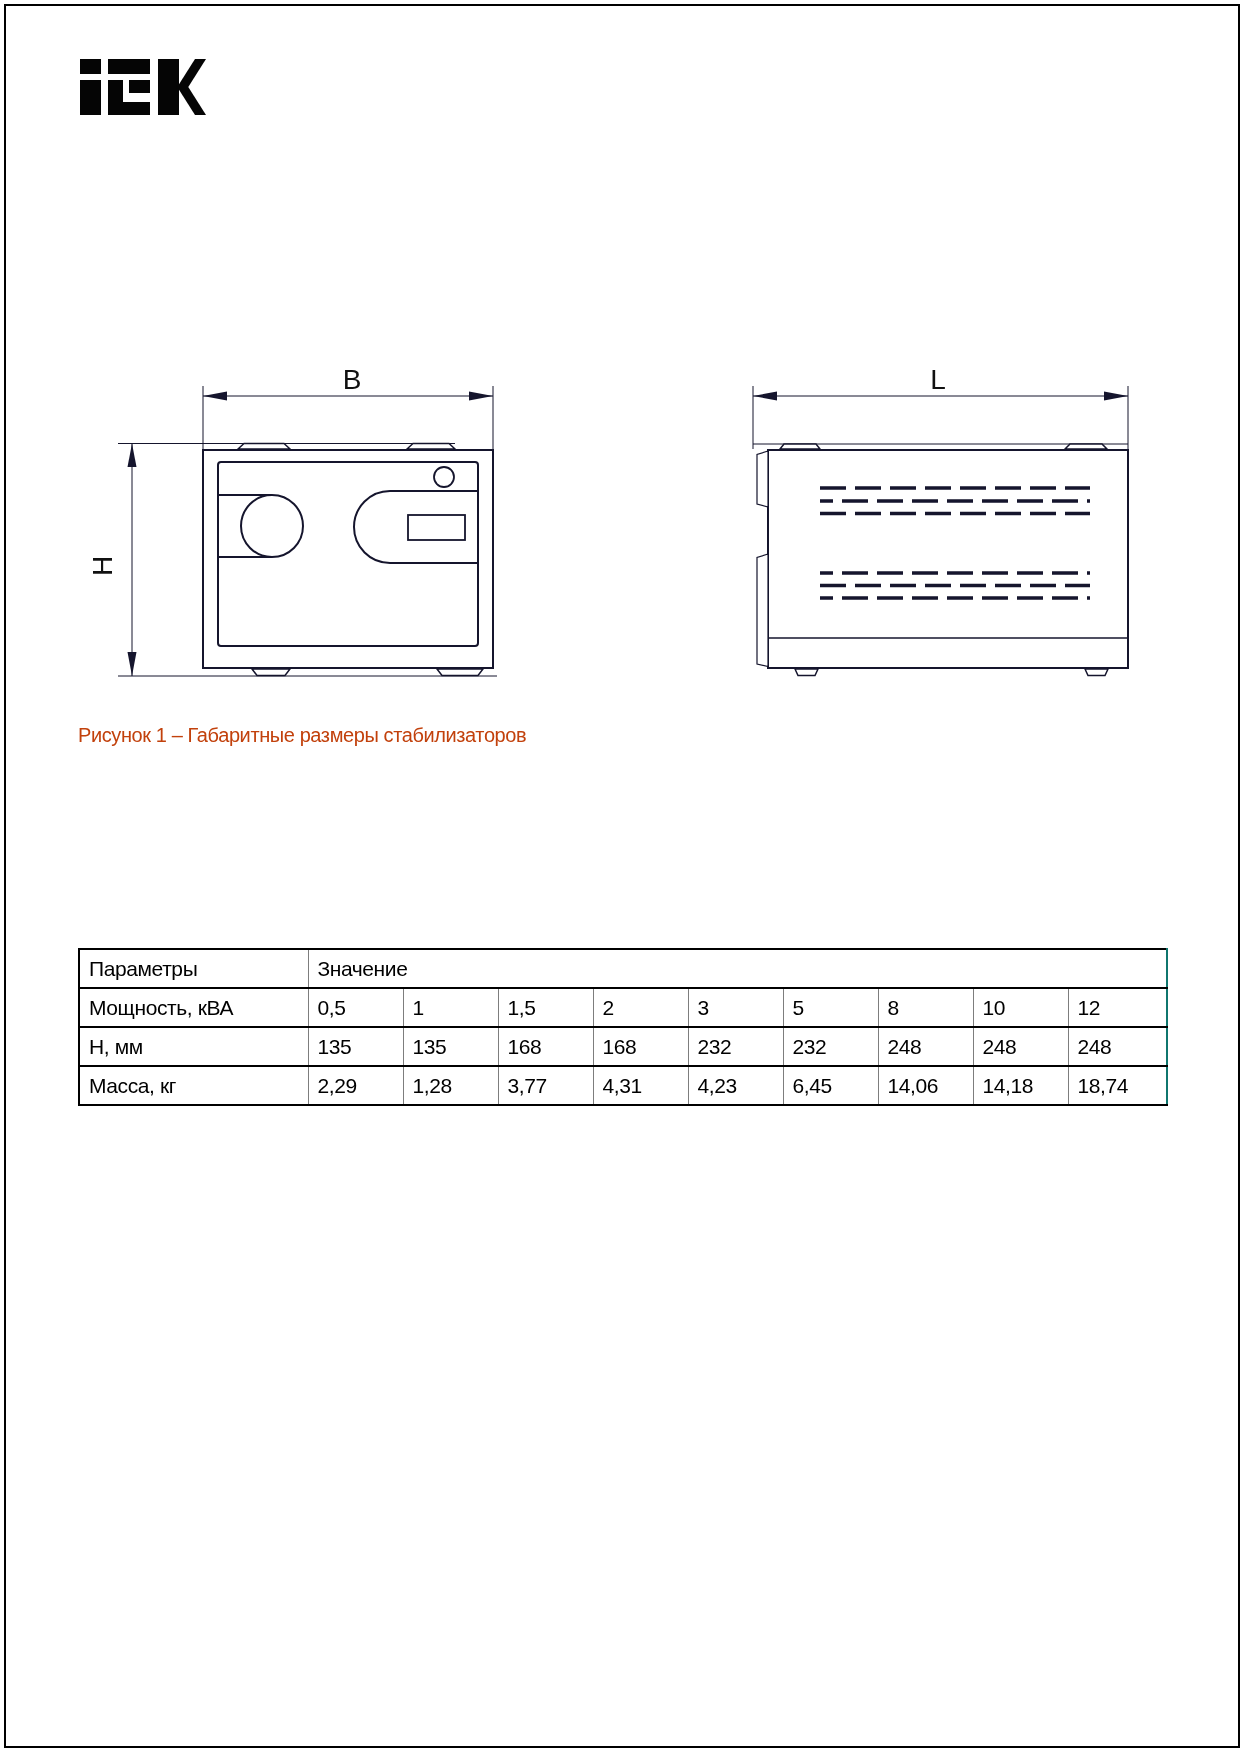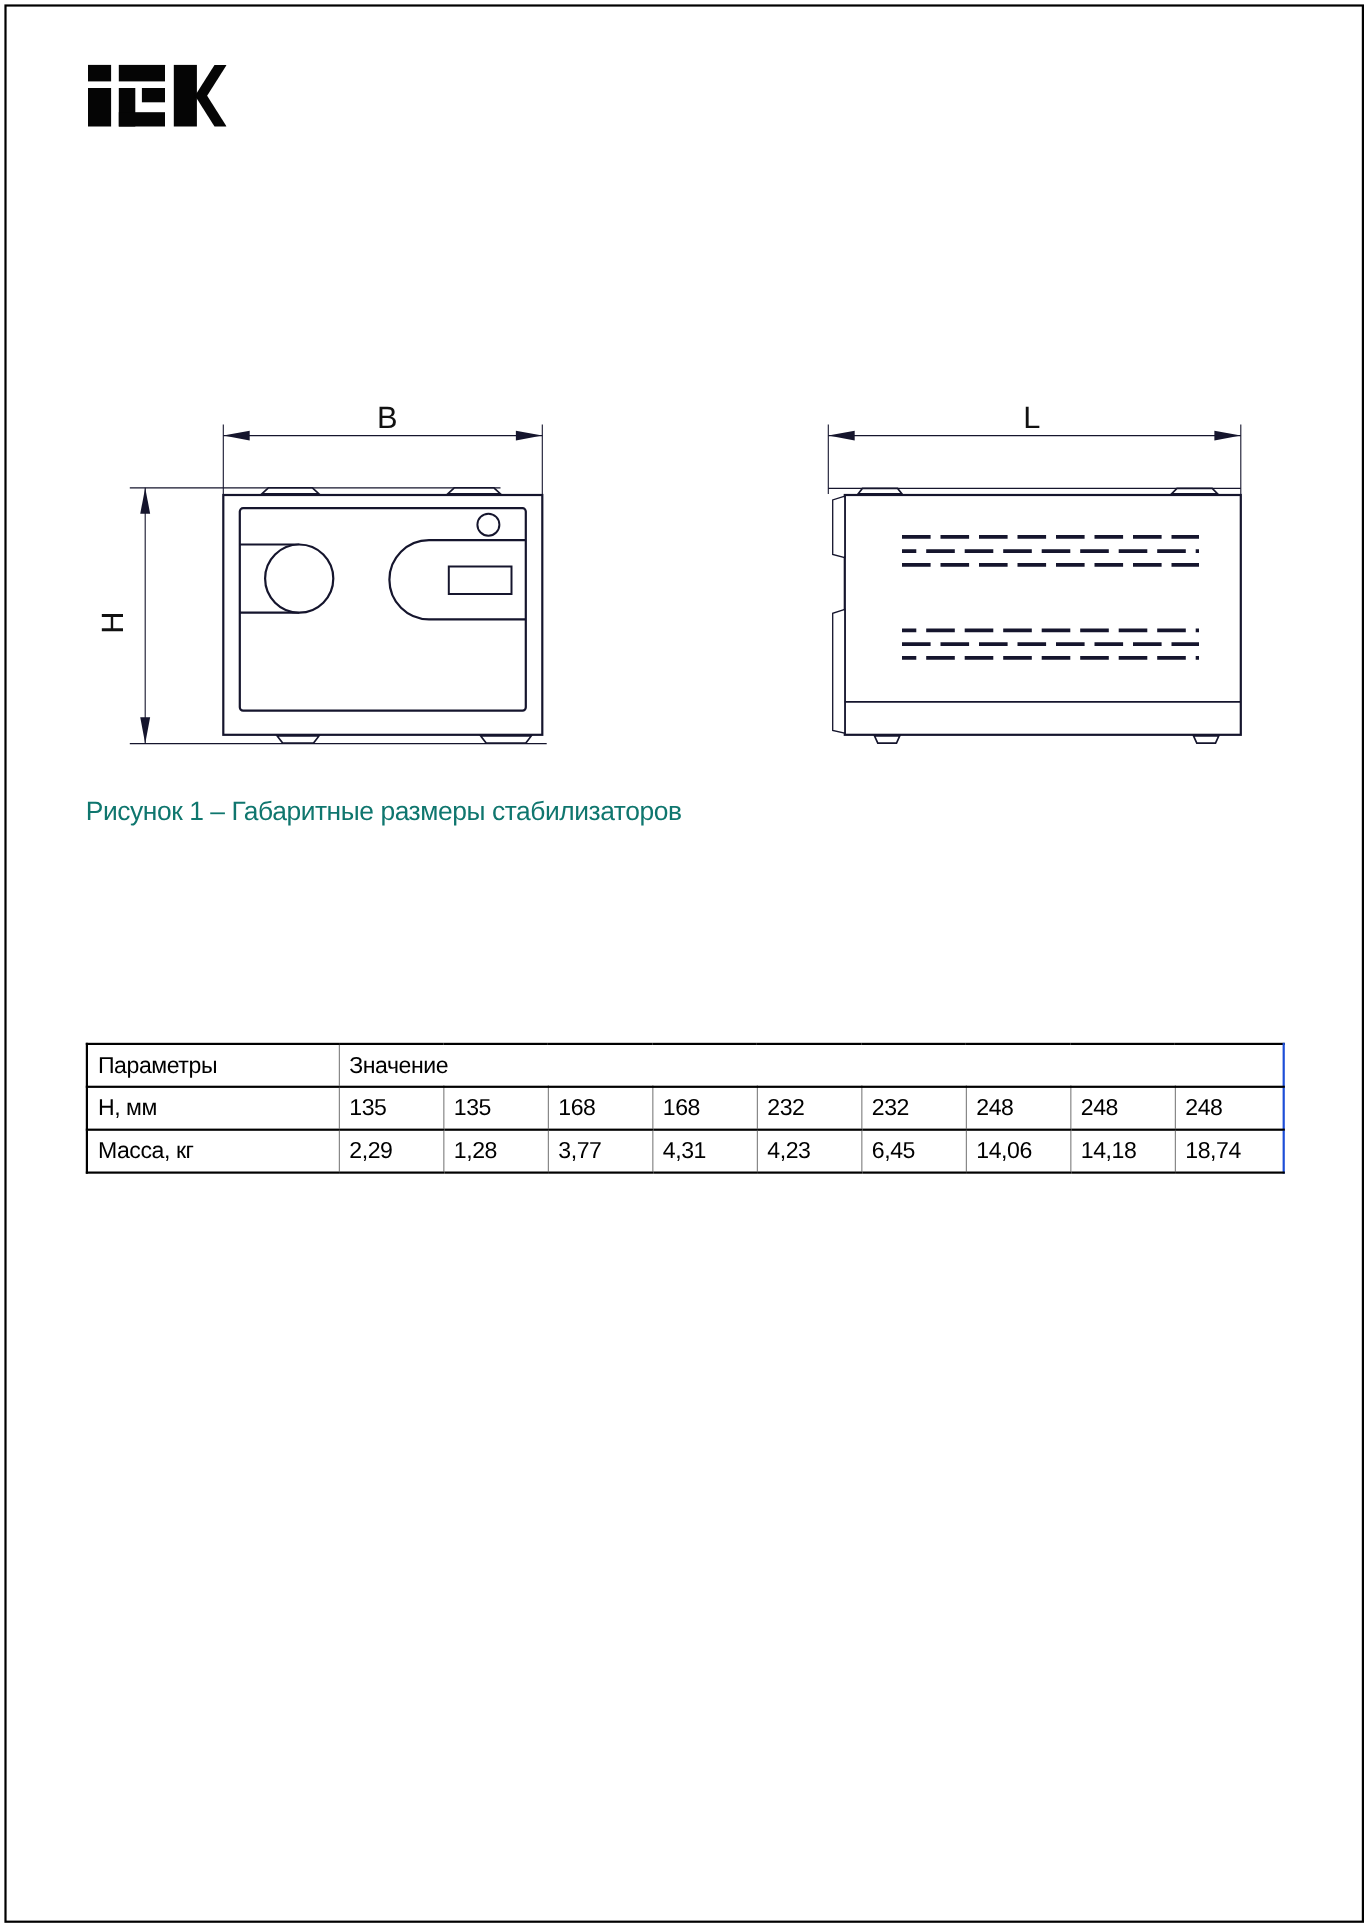--- a/index.html
+++ b/index.html
@@ -14,21 +14,21 @@
   .page-border{
     position:absolute;
     left:4px;top:4px;right:4px;bottom:4px;
     border:2px solid #000000;
     pointer-events:none;
   }
   .logo{position:absolute;left:80px;top:58px;width:126px;height:58px;}
   .drawing{position:absolute;}
   .fig-caption{
     position:absolute;left:78px;top:724px;
-    font-size:24px;color:#0f766e;
+    font-size:20px;color:#c2410c;
     letter-spacing:-0.4px;
     white-space:nowrap;
   }
   .dim-table{
     position:absolute;left:78px;top:948px;
     width:1088px;
     border-collapse:collapse;table-layout:fixed;
     border:2px solid #000;
     padding-left:39px;
   }
@@ -39,21 +39,21 @@
     border-left:1px solid #7d7d7d;
     border-right:1px solid #7d7d7d;
     font-size:21px;color:#000;
     letter-spacing:-0.4px;
     padding:0 2px 0 9px;
     vertical-align:middle;
     white-space:nowrap;
     overflow:hidden;
   }
   .dim-table td:first-child{border-left:2px solid #000;}
-  .dim-table td:last-child{border-right:2px solid #1d4ed8;}
+  .dim-table td:last-child{border-right:2px solid #0f766e;}
   .dim-table td.sep{border-left:1.5px solid #5a5a5a;}
   svg text{
     font-family:"Liberation Sans", sans-serif;
     font-size:28px;
     fill:#111111;
   }
 </style>
 </head>
 <body>
 
@@ -179,20 +179,32 @@
       <col style="width:95px">
         <col style="width:95px">
         <col style="width:95px">
         <col style="width:95px">
       <col style="width:99px">
     </colgroup>
     <tbody>
         <tr>
       <td>Параметры</td>
       <td colspan="9" class="sep">Значение</td>
+    </tr>
+    <tr>
+      <td>Мощность, кВА</td>
+      <td class="sep">0,5</td>
+      <td>1</td>
+      <td>1,5</td>
+      <td>2</td>
+      <td>3</td>
+      <td>5</td>
+      <td>8</td>
+      <td>10</td>
+      <td>12</td>
     </tr>
     <tr>
       <td>H, мм</td>
       <td class="sep">135</td>
       <td>135</td>
       <td>168</td>
       <td>168</td>
       <td>232</td>
       <td>232</td>
       <td>248</td>

